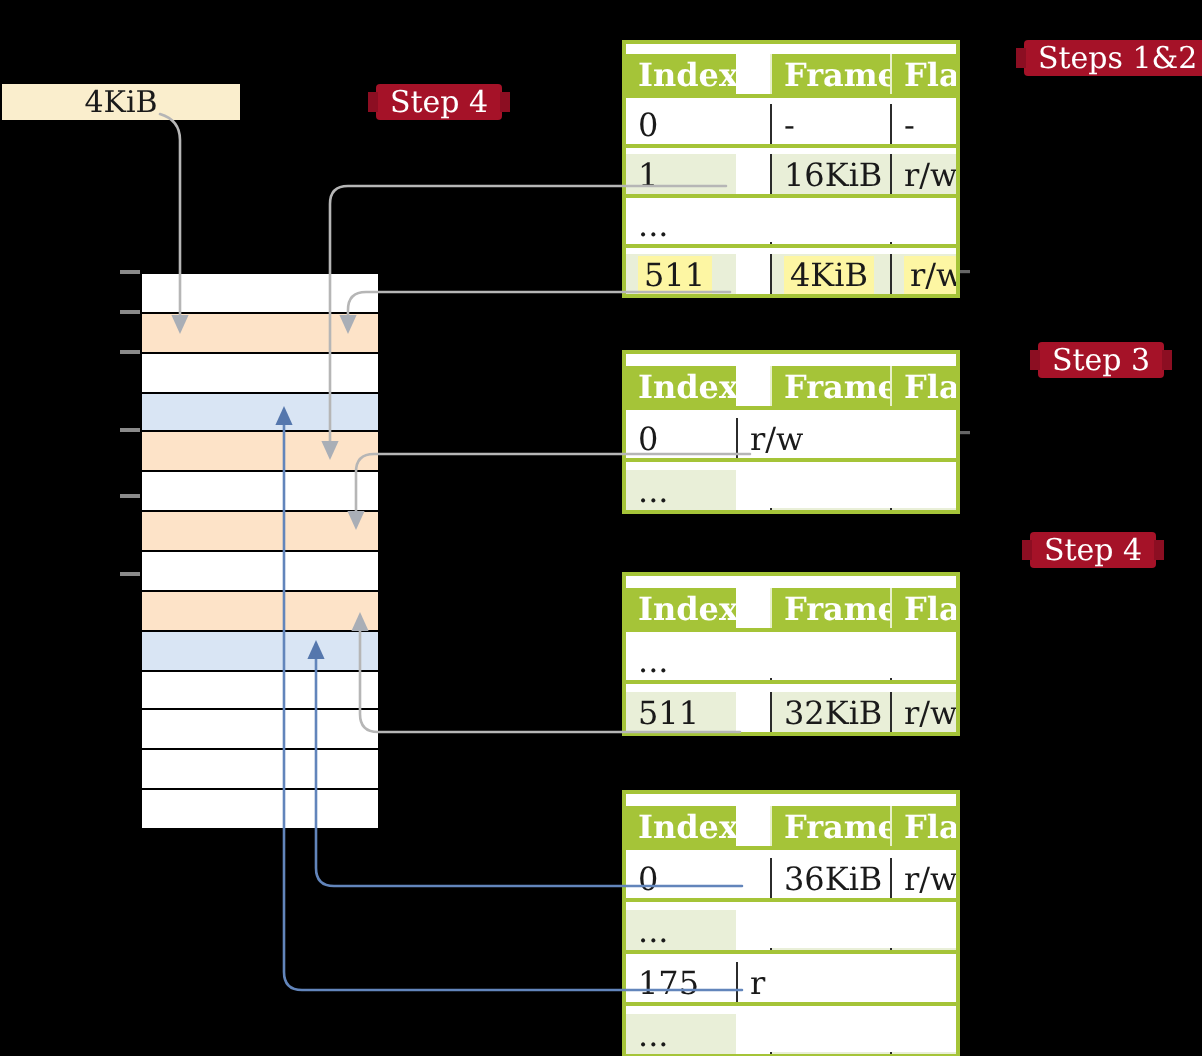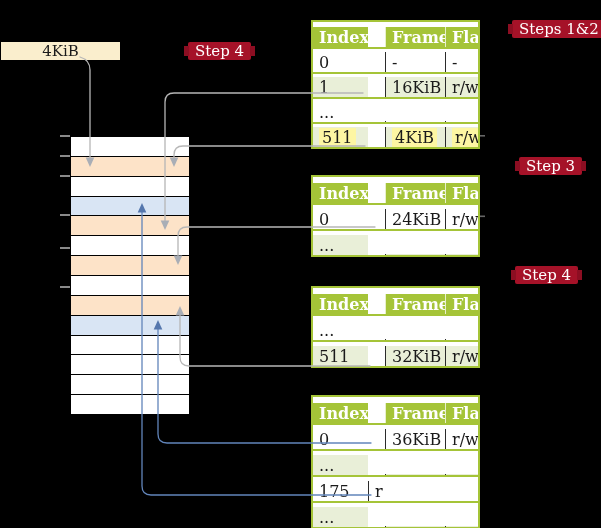--- a/index.html
+++ b/index.html
@@ -25,21 +25,21 @@
     z-index:5;white-space:nowrap;
   }
   .badge::before,.badge::after{
     content:"";position:absolute;top:4px;width:5px;height:10px;
     background:#8c0e22;z-index:-1;
   }
   .badge::before{left:-4px;}
   .badge::after{right:-4px;}
   .badge-step0{left:188px;top:42px;}
   .badge-steps12{left:512px;top:20px;}
-  .badge-step3{left:519px;top:157px;}
+  .badge-step3{left:519px;top:171px;}
   .badge-step4{left:515px;top:266px;}
   
   .memcol{
     position:absolute;left:70px;top:136px;width:120px;height:279px;
     display:flex;flex-direction:column;
     border:1px solid #000;background:#fff;
     box-sizing:border-box;z-index:2;
   }
   .memrow{flex:1;border-top:1px solid #000;}
   .memrow:first-child{border-top:none;}
@@ -148,21 +148,20 @@
 </div>
 
 <div class="ptable t28" style="top:175px;">
   <div class="prow thead">
     <div class="cell c-index">Index</div>
     <div class="cell c-frame">Frame</div>
     <div class="cell c-flags">Flags</div>
   </div>
   <div class="prow tbody-row">
     <div class="cell c-index">0</div>
-    <div class="cell c-frame">24KiB</div>
     <div class="cell c-flags">r/w</div>
   </div>
   <div class="prow tbody-row">
     <div class="cell c-index shade">...</div>
     <div class="cell c-frame shade"></div>
     <div class="cell c-flags shade"></div>
   </div>
 </div>
 
 <div class="ptable t28" style="top:286px;">

